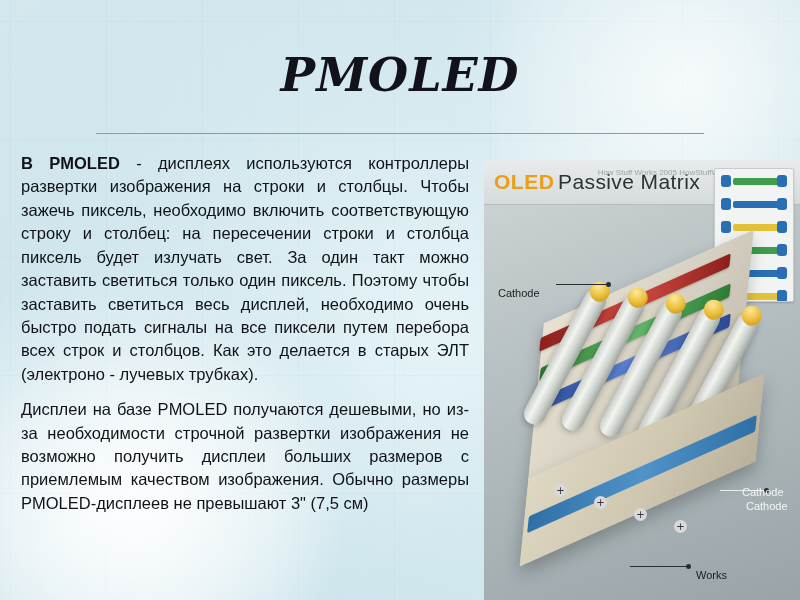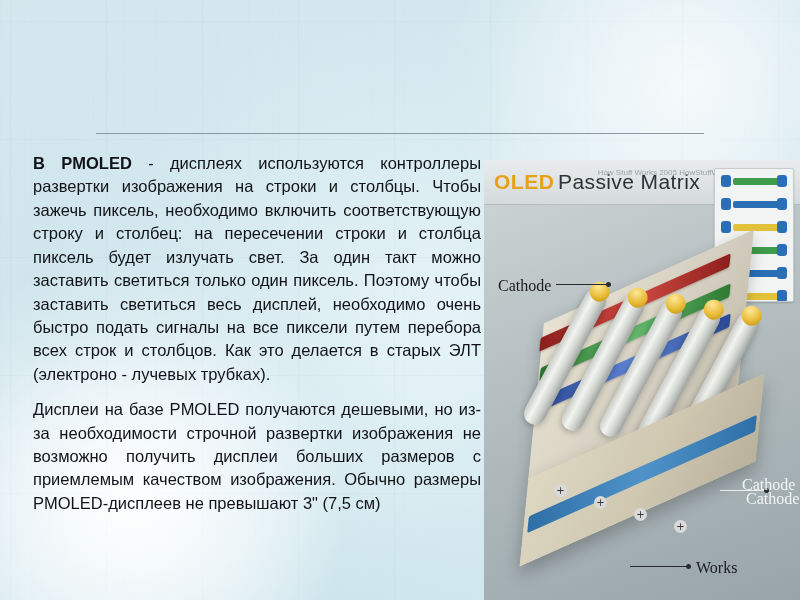--- a/index.html
+++ b/index.html
@@ -76,21 +76,21 @@
     top: 133px;
     left: 96px;
     width: 608px;
     height: 1px;
     background: #8b9aa3;
   }
 
   .body-text {
     position: absolute;
     top: 152px;
-    left: 33px;
+    left: 21px;
     width: 448px;
     font-size: 16.5px;
     line-height: 1.42;
     color: #111318;
     text-align: justify;
     z-index: 3;
   }
   .body-text p {
     margin: 0 0 12px 0;
   }
@@ -258,24 +258,25 @@
     background: #d9d9d9;
     color: #333;
     font-size: 10px;
     line-height: 13px;
     text-align: center;
     font-family: "DejaVu Sans", sans-serif;
   }
 
   .callout {
     position: absolute;
-    font-size: 16px;
+    font-size: 11px;
     color: #1b1d1f;
-    font-family: Liberation Serif, serif;
+    font-family: Liberation Sans, sans-serif;
     white-space: nowrap;
+    margin-top: 10px;
   }
   .callout.light { color: #f4f6f6; }
   .leader {
     position: absolute;
     height: 1px;
     background: #2a2c2e;
   }
   .leader.light { background: #e8eceb; }
   .leader .knob {
     position: absolute;
@@ -288,20 +289,21 @@
   }
 </style>
 </head>
 <body>
 
 <div class="slide">
   <div class="bg-texture"></div>
   <div class="bg-glow"></div>
   <div class="bg-glow2"></div>
 
+  <div class="title">PMOLED</div>
   <div class="title-rule"></div>
 
   <div class="body-text">
     <p>
       <span class="bold">В  PMOLED</span><span> -  дисплеях  используются контроллеры развертки изображения на строки и столбцы. Чтобы зажечь пиксель, необходимо включить соответствующую строку и столбец: на пересечении строки и столбца пиксель будет излучать свет. За один такт можно заставить светиться только один пиксель. Поэтому чтобы заставить светиться весь дисплей, необходимо очень быстро подать сигналы на все пиксели путем перебора всех строк и столбцов. Как это делается в старых ЭЛТ (электроно - лучевых трубках).</span>
     </p>
     <p>Дисплеи на базе PMOLED получаются дешевыми, но из-за необходимости строчной развертки изображения не возможно получить дисплеи больших размеров с приемлемым качеством изображения. Обычно размеры PMOLED-дисплеев не превышают 3" (7,5 см)</p>
   </div>
 
   <div class="figure">

